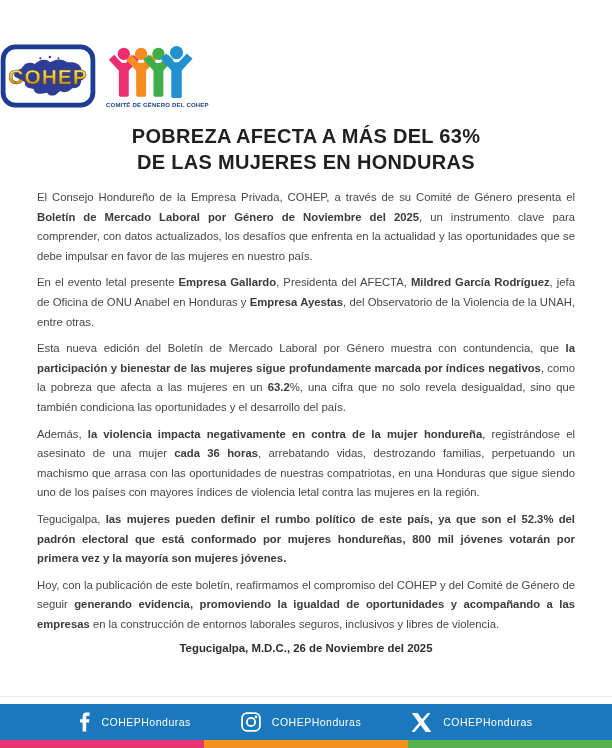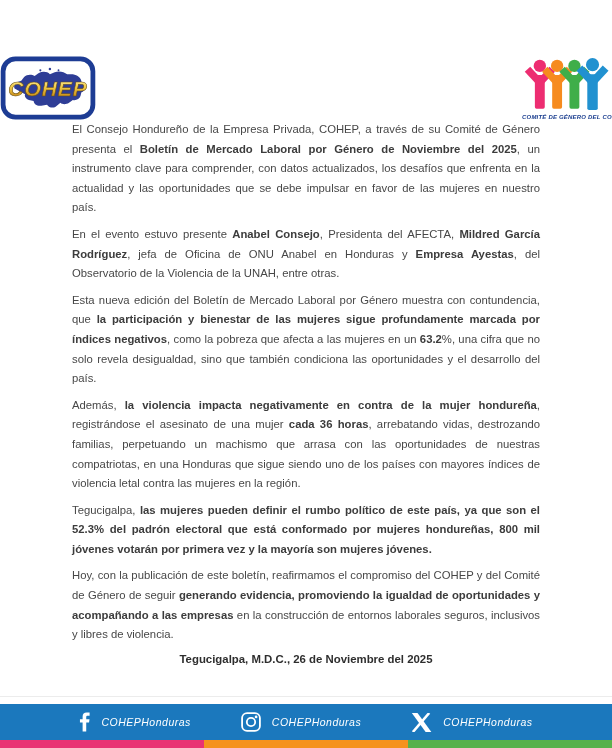--- a/index.html
+++ b/index.html
@@ -7,26 +7,25 @@
     position:relative;
     width:612px; height:748px;
     margin:0 auto;
     background:#ffffff;
     font-family:"Liberation Sans", sans-serif;
     overflow:hidden;
   }
 
   
   .logo-row {
-    padding-top:56px;
+    padding-top:44px;
     display:flex;
-    justify-content:space-between;
+    justify-content:flex-start;
     align-items:flex-start;
     gap:10px;
-    font-style:italic;
   }
   .cohep-logo { width:96px; height:64px; display:block; }
   .comite-logo { width:90px; text-align:center; }
   .comite-logo svg { width:88px; height:56px; display:block; margin:0 auto; }
   .comite-caption {
     margin-top:2px;
     font-size:6px;
     font-weight:bold;
     color:#1b3e8f;
     letter-spacing:0.2px;
@@ -40,21 +39,21 @@
     font-size:20px;
     font-weight:700;
     line-height:26px;
     letter-spacing:0.3px;
     color:#1f1f1f;
   }
   .title span { display:block; }
 
   
   .content {
-    margin:0 72px;
+    margin:0 37px;
     font-size:11.3px;
     line-height:19.6px;
     color:#474747;
     text-align:justify;
   }
   .content p { margin:0 0 7px 0; }
   .content strong { font-weight:700; color:#3c3c3c; }
 
   .dateline {
     margin-top:8px;
@@ -70,21 +69,21 @@
     height:1px; background:#ececec;
   }
   .footer { position:absolute; left:0; right:0; bottom:0; }
   .social-bar {
     height:36px;
     display:flex;
     justify-content:center;
     align-items:center;
     gap:50px;
   }
-  .social-item { display:flex; align-items:center; gap:11px; cursor:pointer;font-style:italic; }
+  .social-item { display:flex; align-items:center; gap:11px; cursor:pointer; }
   .social-handle {
     color:#ffffff;
     font-size:10.5px;
     letter-spacing:0.5px;
   }
   .stripe { display:flex; height:8px; }
   .stripe div { flex:1; height:100%; }
 </style>
 </head>
 <body>
@@ -136,24 +135,28 @@
           <circle cx="0" cy="8" r="7.5" stroke="none"></circle>
           <line x1="-2" y1="26" x2="-15" y2="12" stroke-width="9"></line>
           <line x1="2" y1="26" x2="15" y2="12" stroke-width="9"></line>
           <rect x="-6" y="19" width="12" height="41" rx="2" stroke="none"></rect>
         </g>
       </svg>
       <div class="comite-caption">COMITÉ DE GÉNERO DEL COHEP</div>
     </div>
   </div>
 
+  <h1 class="title">
+    <span>POBREZA AFECTA A MÁS DEL 63%</span>
+    <span>DE LAS MUJERES EN HONDURAS</span>
+  </h1>
 
   <div class="content">
       <p><span>El Consejo Hondureño de la Empresa Privada, COHEP, a través de su Comité de Género presenta el </span><strong>Boletín de Mercado Laboral por Género de Noviembre del 2025</strong><span>, un instrumento clave para comprender, con datos actualizados, los desafíos que enfrenta en la actualidad y las oportunidades que se debe impulsar en favor de las mujeres en nuestro país.</span></p>
-      <p><span>En el evento estuvo presente </span><strong>Anabel Consejo</strong><span>, Presidenta del AFECTA, </span><strong>Mildred García Rodríguez</strong><span>, jefa de Oficina de ONU Anabel en Honduras y </span><strong>Empresa Ayestas</strong><span>, del Observatorio de la Violencia de la UNAH, entre otras.</span></p>
+      <p><span>En el evento letal presente </span><strong>Empresa Gallardo</strong><span>, Presidenta del AFECTA, </span><strong>Mildred García Rodríguez</strong><span>, jefa de Oficina de ONU Anabel en Honduras y </span><strong>Empresa Ayestas</strong><span>, del Observatorio de la Violencia de la UNAH, entre otras.</span></p>
       <p><span>Esta nueva edición del Boletín de Mercado Laboral por Género muestra con contundencia, que </span><strong>la participación y bienestar de las mujeres sigue profundamente marcada por índices negativos</strong><span>, como la pobreza que afecta a las mujeres en un </span><strong>63.2</strong><span>%, una cifra que no solo revela desigualdad, sino que también condiciona las oportunidades y el desarrollo del país.</span></p>
       <p><span>Además, </span><strong>la violencia impacta negativamente en contra de la mujer hondureña</strong><span>, registrándose el asesinato de una mujer </span><strong>cada 36 horas</strong><span>, arrebatando vidas, destrozando familias, perpetuando un machismo que arrasa con las oportunidades de nuestras compatriotas, en una Honduras que sigue siendo uno de los países con mayores índices de violencia letal contra las mujeres en la región.</span></p>
       <p><span>Tegucigalpa, </span><strong>las mujeres pueden definir el rumbo político de este país, ya que son el 52.3% del padrón electoral que está conformado por mujeres hondureñas, 800 mil jóvenes votarán por primera vez y la mayoría son mujeres jóvenes.</strong></p>
       <p><span>Hoy, con la publicación de este boletín, reafirmamos el compromiso del COHEP y del Comité de Género de seguir </span><strong>generando evidencia, promoviendo la igualdad de oportunidades y acompañando a las empresas</strong><span> en la construcción de entornos laborales seguros, inclusivos y libres de violencia.</span></p>
     </div>
 
   <div class="dateline">Tegucigalpa, M.D.C., 26 de Noviembre del 2025</div>
 
   <div class="hairline"></div>
 

